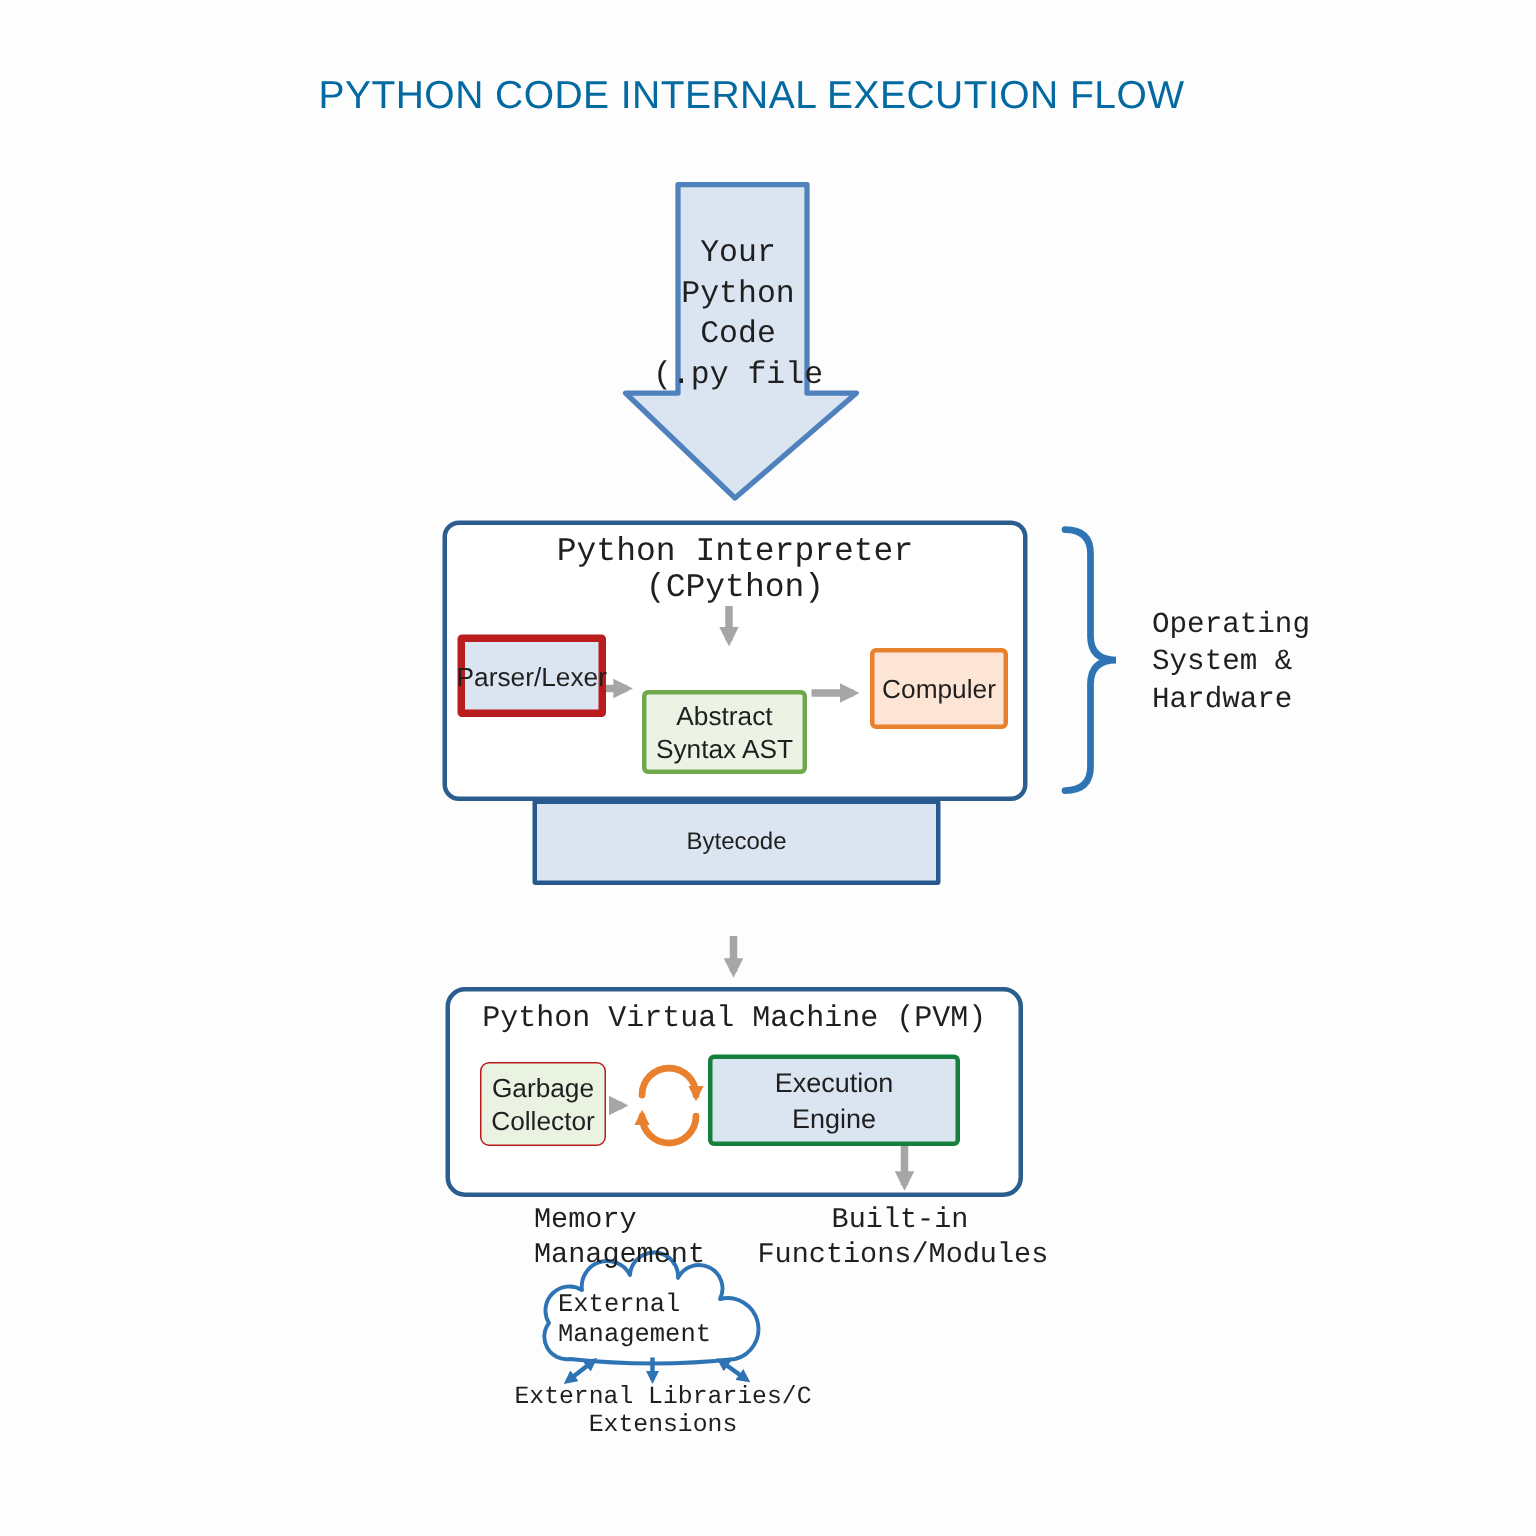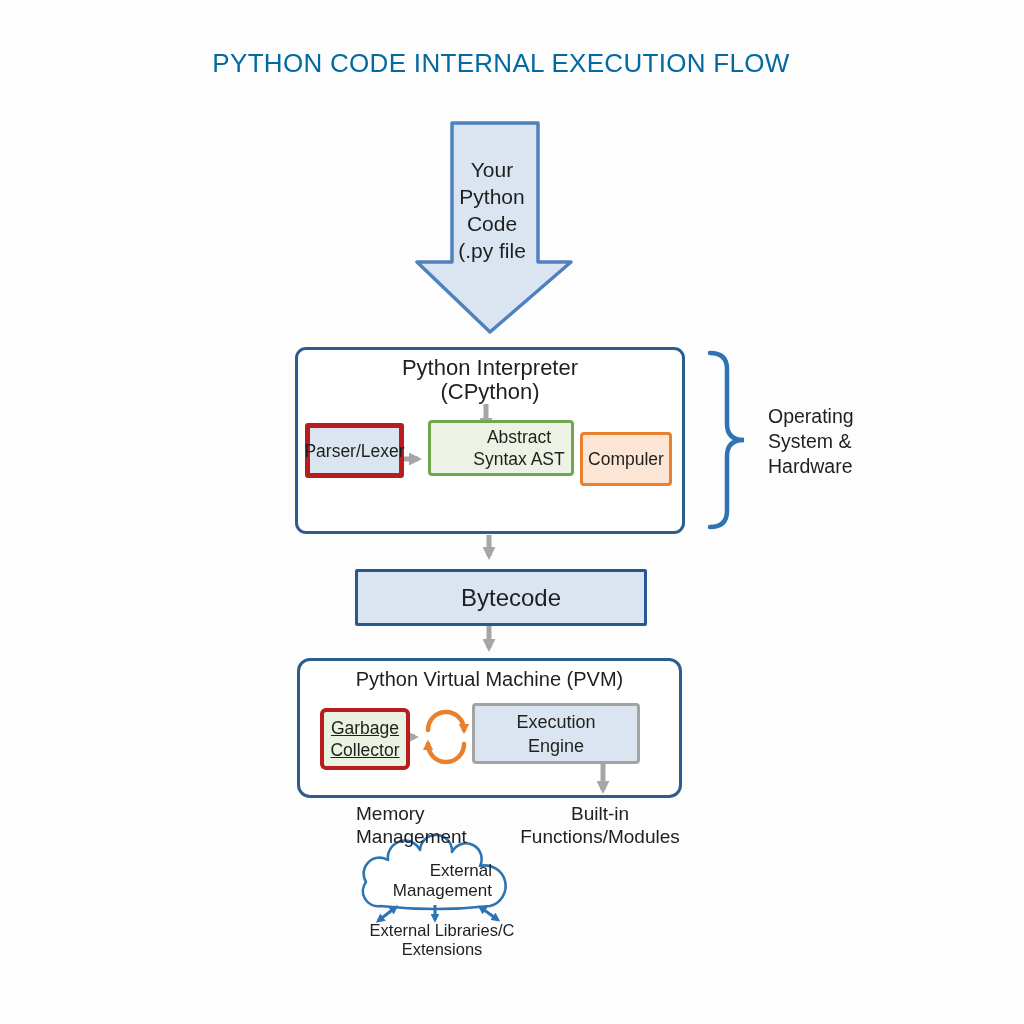--- a/index.html
+++ b/index.html
@@ -20,43 +20,43 @@
   #pvm-box{left:297px;top:658px;width:379px;height:134px;border-radius:13px;}
   
   #overlay{left:0;top:0;width:1024px;height:1024px;z-index:2;pointer-events:none;}
   
   .node{
     z-index:3;display:flex;align-items:center;justify-content:center;
     text-align:center;line-height:22px;
   }
   #parser-box{left:305px;top:423px;width:89px;height:45px;background:#dbe5f1;
     border:5px solid #b91c1c;border-radius:3px;font-size:17.5px;}
-  #ast-box{left:428px;top:420px;width:104px;height:50px;background:#ecf3e4;
-    border:3px solid #6fa84c;border-radius:4px;font-size:17.5px;padding-left:36px;}
+  #ast-box{left:428px;top:460px;width:104px;height:50px;background:#ecf3e4;
+    border:3px solid #6fa84c;border-radius:4px;font-size:17.5px;}
   #compiler-box{left:580px;top:432px;width:86px;height:48px;background:#fce5d4;
     border:3px solid #e8802e;border-radius:4px;font-size:17.5px;}
-  #bytecode-box{left:355px;top:569px;width:266px;height:51px;background:#dbe5f1;
-    border:3px solid #27598e;border-radius:2px;font-size:24px;padding-left:20px;}
+  #bytecode-box{left:355px;top:533px;width:266px;height:51px;background:#dbe5f1;
+    border:3px solid #27598e;border-radius:2px;font-size:16px;}
   #gc-box{left:320px;top:708px;width:82px;height:54px;background:#eaf2e1;
-    border:4px solid #b91c1c;border-radius:6px;font-size:17.5px;text-decoration:underline;}
+    border:1px solid #b91c1c;border-radius:6px;font-size:17.5px;}
   #engine-box{left:472px;top:703px;width:162px;height:55px;background:#dbe5f1;
-    border:3px solid #a3a3a3;border-radius:4px;font-size:18px;line-height:24px;}
+    border:3px solid #15803d;border-radius:4px;font-size:18px;line-height:24px;}
   
-  .lbl{z-index:3;}
+  .lbl{z-index:3;font-family:Liberation Mono, monospace;}
   #arrow-label{left:430px;top:156px;width:124px;text-align:center;
     font-size:21px;line-height:27px;}
   #interpreter-title{left:295px;top:356px;width:390px;text-align:center;
     font-size:22px;line-height:24px;}
   #os-label{left:768px;top:404px;width:130px;font-size:19.5px;line-height:25px;}
   #pvm-title{left:297px;top:668px;width:385px;text-align:center;font-size:20px;}
   #memory-label{left:356px;top:802px;width:150px;
     font-size:19px;line-height:23px;}
   #builtin-label{left:505px;top:802px;width:190px;text-align:center;
     font-size:19px;line-height:23px;}
-  #cloud-label{left:372px;top:861px;width:120px;text-align:right;
+  #cloud-label{left:372px;top:861px;width:120px;text-align:left;
     font-size:17px;line-height:20px;}
   #extlib-label{left:327px;top:921px;width:230px;text-align:center;font-size:16.5px;}
 </style>
 </head>
 <body>
 
 <div id="canvas">
 
   <div class="abs" id="diagram-title">PYTHON CODE INTERNAL EXECUTION FLOW</div>
 

